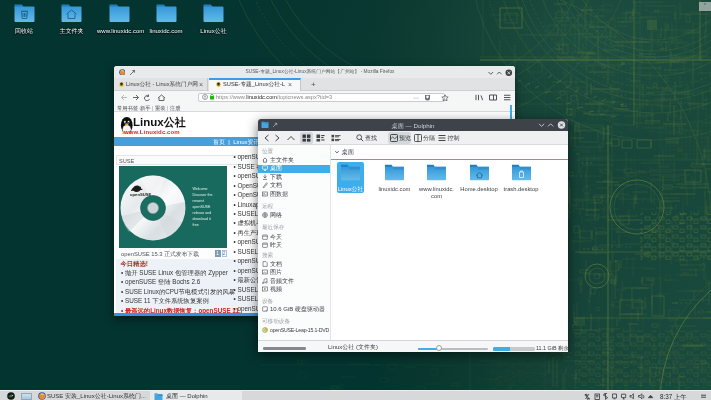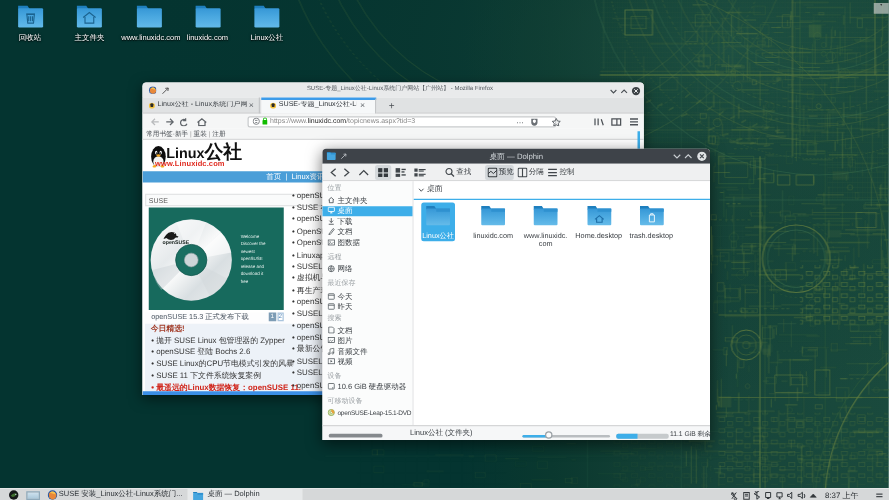--- a/index.html
+++ b/index.html
@@ -1071,21 +1071,21 @@
         <ellipse cx="7.5" cy="10" rx="6.5" ry="9.3" fill="#0d0d0d"></ellipse>
         <ellipse cx="7.5" cy="14.5" rx="4.6" ry="4.8" fill="#f5f5f5"></ellipse>
         <ellipse cx="5.5" cy="6.5" rx="1" ry="1.6" fill="#fff"></ellipse>
         <ellipse cx="9.5" cy="6.5" rx="1" ry="1.6" fill="#fff"></ellipse>
         <ellipse cx="5.7" cy="6.9" rx="0.5" ry="0.8" fill="#111"></ellipse>
         <ellipse cx="9.3" cy="6.9" rx="0.5" ry="0.8" fill="#111"></ellipse>
         <path d="M5.5 8.5 Q7.5 7.3 9.5 8.5 Q9 10.2 7.5 10.2 Q6 10.2 5.5 8.5z" fill="#f6a821"></path>
         <path d="M3.5 17.5 q-2.5 2 0 2.2 q2.5 0.2 2 -2z" fill="#f6a821"></path>
         <path d="M11.5 17.5 q2.5 2 0 2.2 q-2.5 0.2 -2 -2z" fill="#f6a821"></path>
       </svg>
-    <div class="abs" style="left:19px;top:4px;font-size:11.5px;line-height:12px;font-weight:bold;color:#111;">Linux<span style="font-size:15px;">公社</span></div>
+    <div class="abs" style="left:19px;top:4px;font-size:11.5px;line-height:12px;font-weight:bold;color:#111;">Linux<span style="font-size:11px;">公社</span></div>
     <div class="abs" style="left:10px;top:16.5px;font-size:6px;line-height:7px;font-weight:bold;color:#e02a1f;letter-spacing:0.1px;">www.Linuxidc.com</div>
 
     <div class="abs" style="left:0;top:25px;width:401px;height:9px;background:#4a9ed8;"></div>
     <div class="abs" style="left:99px;top:26.5px;font-size:6px;line-height:6px;color:#fff;white-space:nowrap;">首页 &nbsp;|&nbsp; Linux资讯 &nbsp;|&nbsp; Linux教程 &nbsp;|&nbsp; 数据库技术 &nbsp;|&nbsp; Linux编程 &nbsp;|&nbsp; 服务器应用</div>
 
     <div class="abs" style="left:2px;top:43px;width:397px;height:10px;background:#fafbfb;border:1px solid #e4e5e6;box-sizing:border-box;"></div>
     <div class="abs" style="left:5px;top:45.5px;font-size:5.6px;line-height:6.5px;color:#555;">SUSE</div>
 
     <div class="abs" style="left:4.5px;top:54px;width:108.5px;height:82px;background:#176a5d;">
       <svg class="abs" style="left:0.5px;top:7.5px;" width="70" height="70" viewBox="0 0 70 70">

